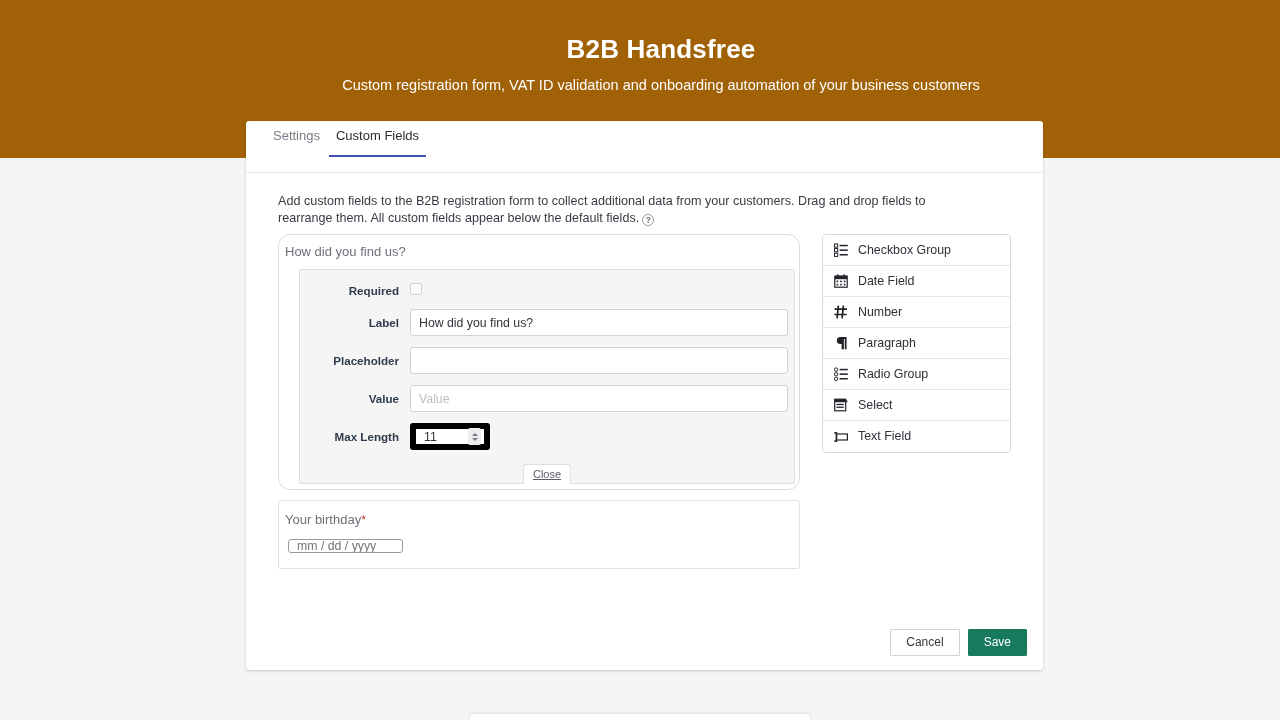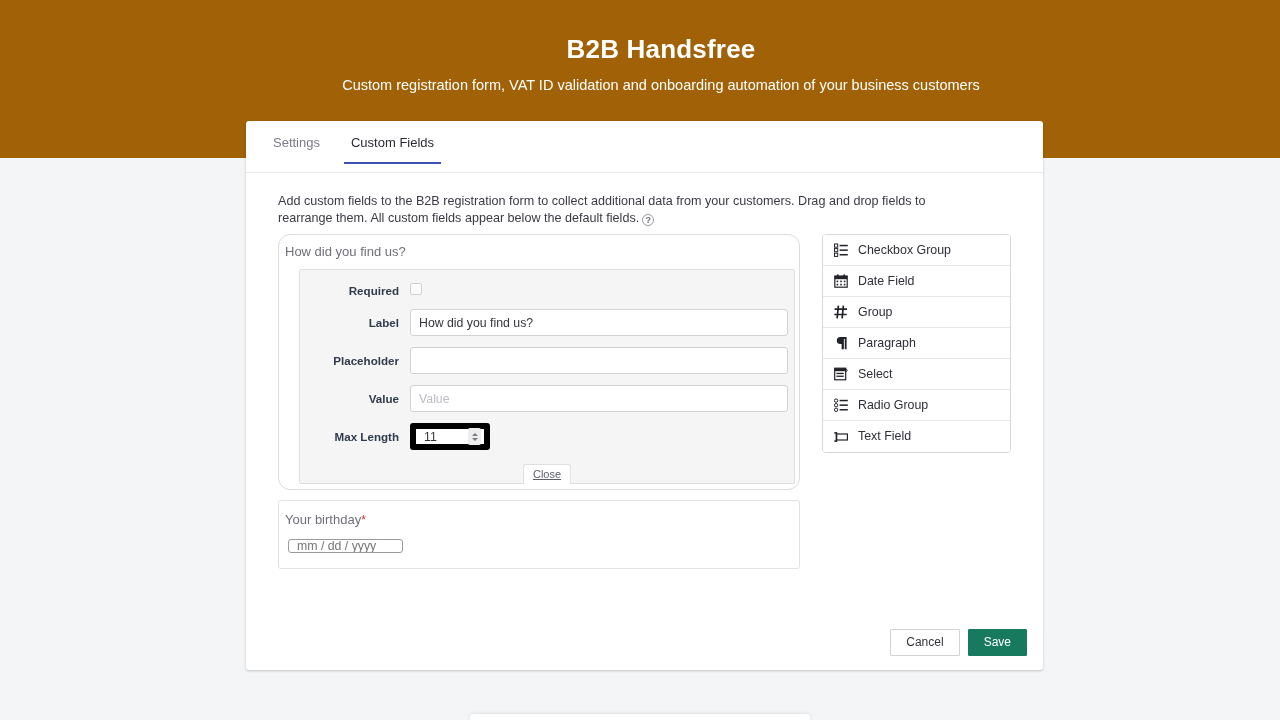--- a/index.html
+++ b/index.html
@@ -46,25 +46,25 @@
     width: 797px; height: 549px;
     background: #ffffff;
     border-radius: 3px;
     box-shadow: 0 1px 3px rgba(0,0,0,.14), 0 1px 2px rgba(0,0,0,.08);
   }
 
   
   .tabs {
     position: relative;
     height: 52px;
-    padding: 9px 24px;
+    padding: 16px 24px;
     border-bottom: 1px solid #e8e8e8;
     display: flex;
     align-items: flex-end;
-    gap: 25px;
+    gap: 10px;
   }
   .tab {
     position: relative;
     padding: 0 3px 12px 3px;
     font-size: 13px;
     color: #7b7b87;
     cursor: pointer;
     line-height: 16px;
   }
   .tab.active { color: #2b2b33; }
@@ -421,62 +421,62 @@
           </span>
           <span>Date Field</span>
         </div>
 
         <div class="pal-item">
           <span class="pal-icon">
             <svg width="14" height="14" viewBox="0 0 14 14">
               <path d="M4.4 0.6 L3.1 13.4 M9.4 0.6 L8.1 13.4 M0.6 4.2 L13 4.2 M0.3 9.5 L12.7 9.5" stroke="#22222a" stroke-width="1.7" fill="none"></path>
             </svg>
           </span>
-          <span>Group</span>
+          <span>Number</span>
         </div>
 
         <div class="pal-item">
           <span class="pal-icon">
             <svg width="14" height="14" viewBox="0 0 14 14">
               <path d="M12.6 0.9 H6.4 A3.6 3.6 0 0 0 6.4 8.1 H7.6 V13.2 H9.9 V2.9 H10.8 V13.2 H12.6 Z" fill="#22222a"></path>
             </svg>
           </span>
           <span>Paragraph</span>
-        </div>
-
-        <div class="pal-item">
-          <span class="pal-icon">
-            <svg width="14" height="14" viewBox="0 0 14 14">
-              <rect x="0.7" y="1.2" width="11" height="11.6" fill="none" stroke="#22222a" stroke-width="1.2"></rect>
-              <rect x="0.7" y="1.2" width="11" height="3" fill="#22222a"></rect>
-              <rect x="2.4" y="5.8" width="7.4" height="1.3" fill="#22222a"></rect>
-              <rect x="2.4" y="8.6" width="7.4" height="1.3" fill="#22222a"></rect>
-              <path d="M11.6 1.8 L13.4 3.4 L11.6 5" stroke="#22222a" stroke-width="1" fill="none"></path>
-            </svg>
-          </span>
-          <span>Select</span>
         </div>
 
         <div class="pal-item">
           <span class="pal-icon">
             <svg width="14" height="14" viewBox="0 0 14 14">
               <circle cx="2.1" cy="2.6" r="1.7" fill="none" stroke="#22222a" stroke-width="1"></circle>
               <circle cx="2.1" cy="7.2" r="1.7" fill="none" stroke="#22222a" stroke-width="1"></circle>
               <circle cx="2.1" cy="11.8" r="1.7" fill="none" stroke="#22222a" stroke-width="1"></circle>
               <rect x="5.6" y="1.8" width="8.2" height="1.5" fill="#22222a"></rect>
               <rect x="5.6" y="6.4" width="8.2" height="1.5" fill="#22222a"></rect>
               <rect x="5.6" y="11" width="8.2" height="1.5" fill="#22222a"></rect>
             </svg>
           </span>
           <span>Radio Group</span>
         </div>
 
         <div class="pal-item">
           <span class="pal-icon">
             <svg width="14" height="14" viewBox="0 0 14 14">
+              <rect x="0.7" y="1.2" width="11" height="11.6" fill="none" stroke="#22222a" stroke-width="1.2"></rect>
+              <rect x="0.7" y="1.2" width="11" height="3" fill="#22222a"></rect>
+              <rect x="2.4" y="5.8" width="7.4" height="1.3" fill="#22222a"></rect>
+              <rect x="2.4" y="8.6" width="7.4" height="1.3" fill="#22222a"></rect>
+              <path d="M11.6 1.8 L13.4 3.4 L11.6 5" stroke="#22222a" stroke-width="1" fill="none"></path>
+            </svg>
+          </span>
+          <span>Select</span>
+        </div>
+
+        <div class="pal-item">
+          <span class="pal-icon">
+            <svg width="14" height="14" viewBox="0 0 14 14">
               <rect x="2.6" y="4" width="10.8" height="6" fill="none" stroke="#22222a" stroke-width="1.2"></rect>
               <rect x="1.6" y="2.2" width="1.5" height="9.6" fill="#22222a"></rect>
               <rect x="0.2" y="2.2" width="3" height="1.4" fill="#22222a"></rect>
               <rect x="0.2" y="10.4" width="3" height="1.4" fill="#22222a"></rect>
             </svg>
           </span>
           <span>Text Field</span>
         </div>
 
       </div>

